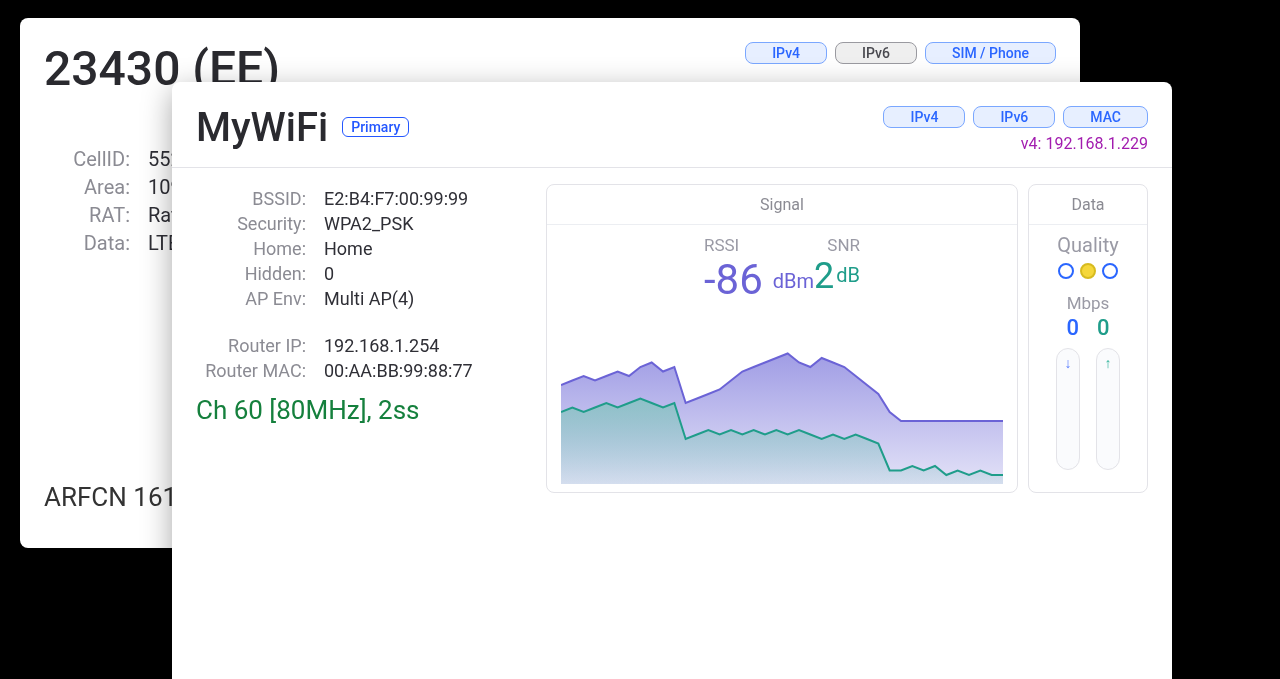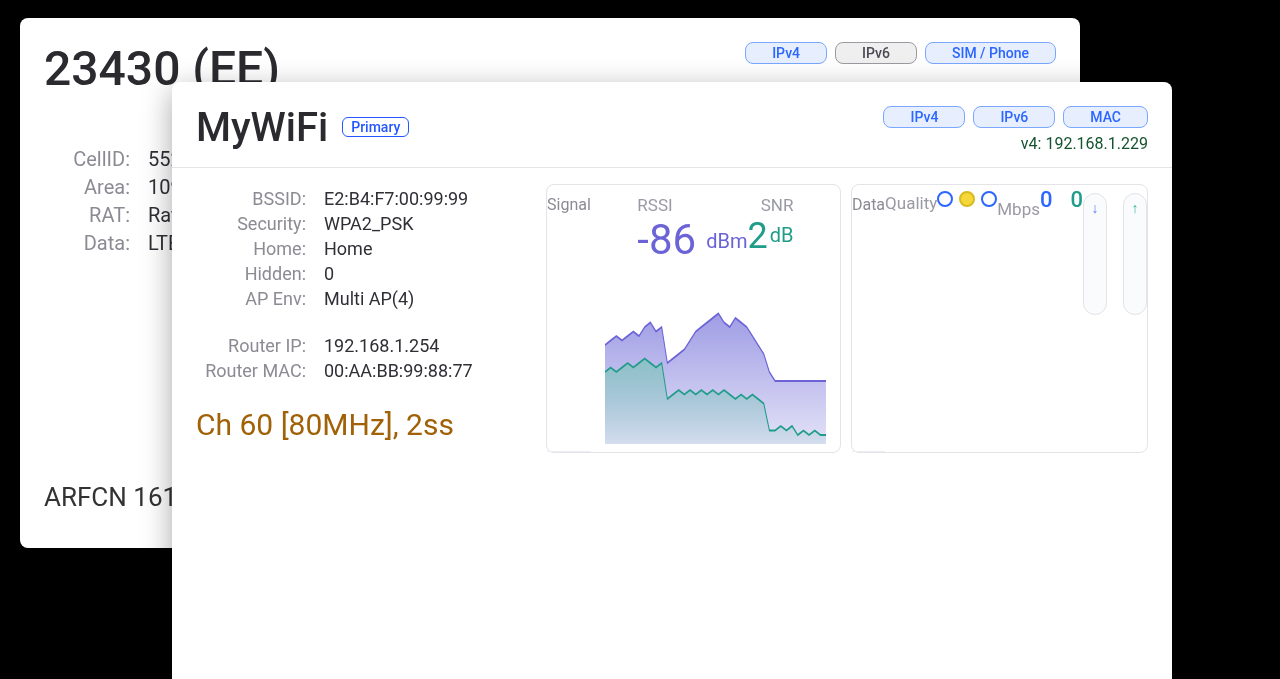--- a/index.html
+++ b/index.html
@@ -8,41 +8,41 @@
   .card-front{left:172px;top:82px;width:1000px;height:673px}
   .top-row{display:flex;align-items:flex-start;justify-content:space-between}
   .title-wrap{display:flex;align-items:center;gap:14px}
   .title-back{font-size:48px;font-weight:500;color:#2a2a2f;margin:4px 0 8px 0}
   .title-front{font-size:40px;font-weight:500;color:#2a2a2f;margin:4px 0 2px 0}
   .badge-primary{display:inline-block;font-size:14px;color:#2457ff;border:1.5px solid #2457ff;border-radius:6px;padding:1px 8px;font-weight:500}
   .pills{display:flex;gap:8px;margin-top:6px}
   .pill{font-size:14px;font-weight:500;border:1.5px solid #7aa7ff;color:#2a66ff;background:#e7efff;border-radius:8px;padding:2px 26px;cursor:pointer}
   .pill.gray{border-color:#9a9aa0;color:#4a4a50;background:#efefef}
   .pill.mac{border-color:#7aa7ff;color:#2a66ff;background:#e7efff}
-  .ip-line{text-align:right;color:#14532d;font-size:16px;margin-top:6px}
+  .ip-line{text-align:right;color:#a21caf;font-size:16px;margin-top:6px}
   hr.sep{border:none;border-top:1px solid #e3e3e8;margin:14px -24px 16px -24px}
   .cols{display:flex;gap:10px}
   .kv{flex:0 0 340px}
   .kv-row{display:flex;gap:18px;margin:4px 0;font-size:18px}
   .kv-k{width:110px;text-align:right;color:#8b8b93}
   .kv-v{color:#2f2f36}
   .kv-gap{height:18px}
-  .channel{margin-top:26px;font-size:30px;color:#a16207}
-  .panel{border:1px solid #e3e3e8;border-radius:8px;background:#fff;display:flex;flex-direction:row}
+  .channel{margin-top:14px;font-size:26px;color:#15803d}
+  .panel{border:1px solid #e3e3e8;border-radius:8px;background:#fff;display:flex;flex-direction:column}
   .panel-title{color:#8b8b93;font-size:16px;text-align:center;padding:10px 0;border-bottom:1px solid #eceef2}
   .signal{flex:1;position:relative;padding:10px 14px 8px 14px}
   .sig-top{display:flex;justify-content:center;align-items:flex-start}
   .lbl{color:#9a9aa5;font-size:17px}
   .rssi-val .num{color:#6b63d6;font-size:42px;font-weight:400}
   .rssi-val .unit{color:#6b63d6;font-size:20px;vertical-align:super;margin-left:10px}
   .snr-val .num{color:#1f9d8a;font-size:36px;font-weight:400}
   .snr-val .unit{color:#1f9d8a;font-size:20px;vertical-align:super;margin-left:2px}
   .chart{width:100%;height:180px;display:block}
   .data-panel{flex:0 0 118px}
-  .q-label{color:#9a9aa5;font-size:17px;text-align:center;margin-top:8px}
+  .q-label{color:#9a9aa5;font-size:20px;text-align:center;margin-top:8px}
   .q-dots{display:flex;justify-content:center;gap:6px;margin-top:6px}
   .q-dot{width:16px;height:16px;border-radius:50%;border:2px solid #2a66ff;box-sizing:border-box}
   .q-dot.fill{background:#f5d73a;border-color:#d7bb1f}
   .mbps-label{color:#9a9aa5;font-size:17px;text-align:center;margin-top:14px}
   .mbps-vals{display:flex;justify-content:center;gap:18px;margin-top:2px;font-size:22px;font-weight:500}
   .mbps-down{color:#2a66ff}
   .mbps-up{color:#1f9d8a}
   .bars{display:flex;justify-content:center;gap:16px;margin-top:8px}
   .bar{width:22px;height:120px;border:1px solid #e3e3e8;border-radius:12px;position:relative;background:#fafbfd}
   .bar .arrow{position:absolute;left:50%;transform:translateX(-50%);font-size:14px}

